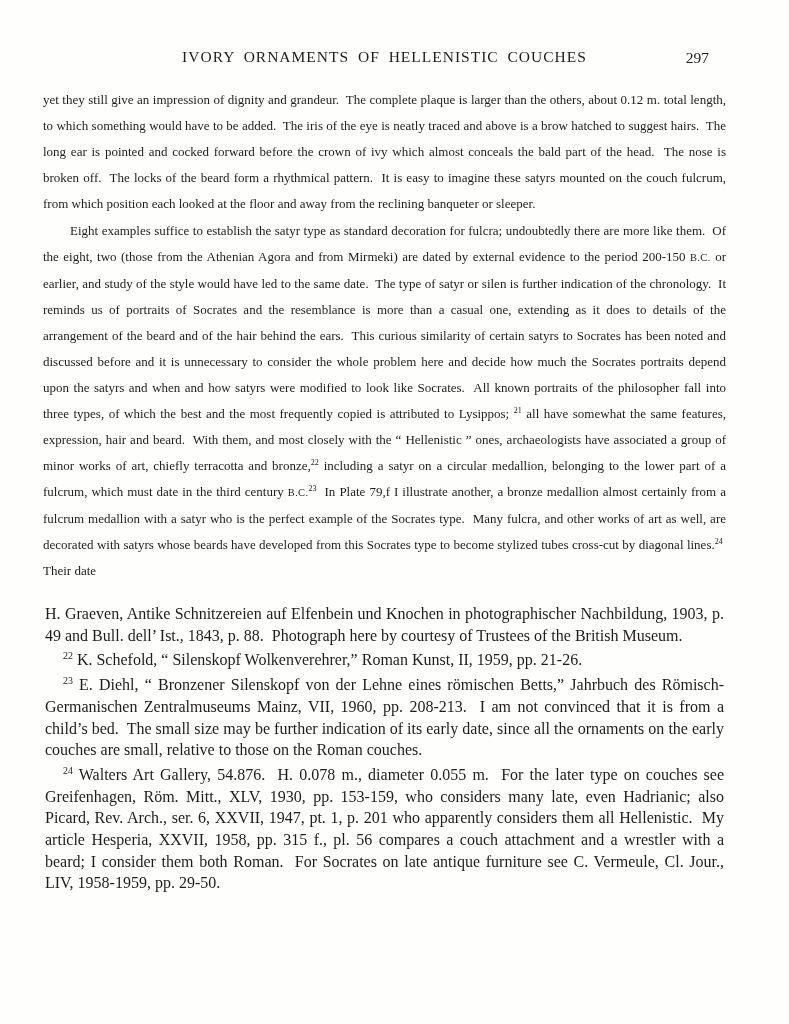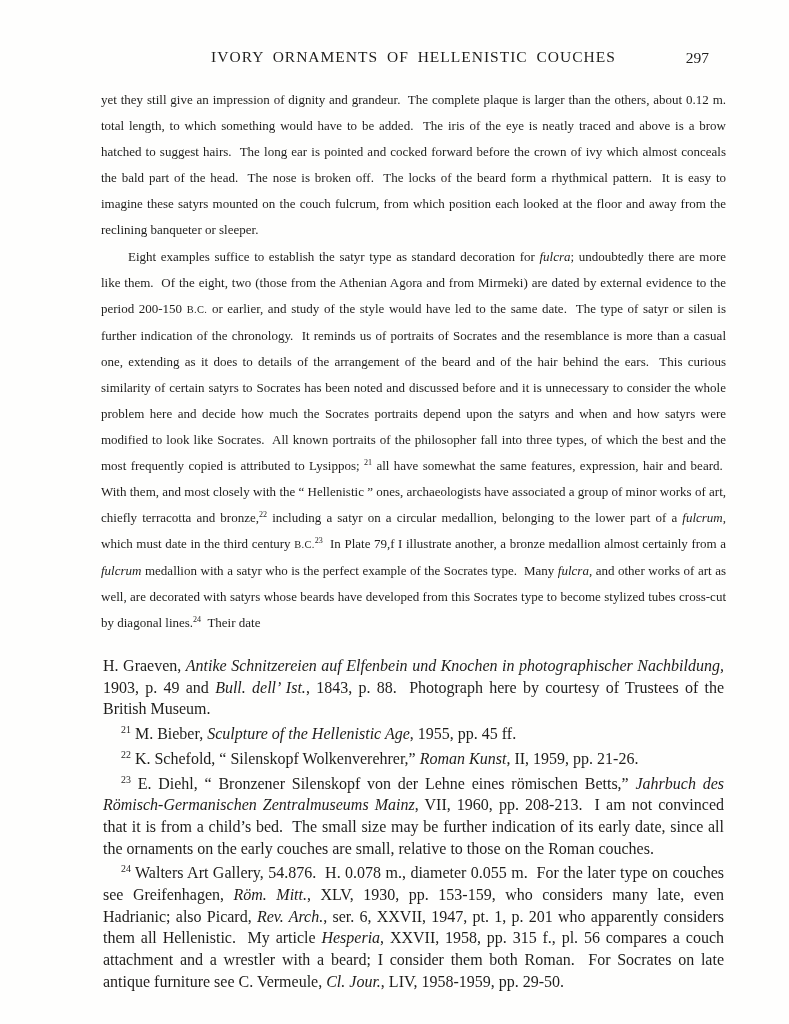--- a/index.html
+++ b/index.html
@@ -4,21 +4,21 @@
 <style>
   html, body { margin: 0; padding: 0; background: #ffffff; }
   .page {
     position: relative;
     width: 789px;
     height: 1024px;
     box-sizing: border-box;
     background: #fefefd;
     color: #1e1d1b;
     font-family: "Liberation Serif", serif;
-    padding: 48px 62px 0 100px;
+    padding: 48px 62px 0 42px;
     overflow: hidden;
   }
   .page-header {
     position: relative;
     text-align: center;
     font-size: 15.5px;
     letter-spacing: 1px;
     word-spacing: 4px;
     margin-bottom: 21px;
     white-space: nowrap;
@@ -41,21 +41,21 @@
   .footnotes {
     margin-top: 19px;
   }
   .footnotes p {
     margin: 3px;
     font-size: 16px;
     line-height: 21.7px;
     text-align: justify;
   }
   .footnotes p.indent { text-indent: 18px; }
-  .i  { font-style: italic; }
+  .i  { }
   .sc { font-size: 0.8em; letter-spacing: 0.4px; }
   .sup, sup.marker {
     font-size: 0.62em;
     vertical-align: super;
     line-height: 0;
   }
 </style>
 </head>
 <body>
 
@@ -63,18 +63,17 @@
   <header class="page-header">
     <span>IVORY ORNAMENTS OF HELLENISTIC COUCHES</span>
     <span class="page-number">297</span>
   </header>
   <main class="body-text" id="body-container">
       <p><span>yet they still give an impression of dignity and grandeur.&nbsp; The complete plaque is larger than the others, about 0.12 m. total length, to which something would have to be added.&nbsp; The iris of the eye is neatly traced and above is a brow hatched to suggest hairs.&nbsp; The long ear is pointed and cocked forward before the crown of ivy which almost conceals the bald part of the head.&nbsp; The nose is broken off.&nbsp; The locks of the beard form a rhythmical pattern.&nbsp; It is easy to imagine these satyrs mounted on the couch fulcrum, from which position each looked at the floor and away from the reclining banqueter or sleeper.</span></p>
       <p class="indent"><span>Eight examples suffice to establish the satyr type as standard decoration for </span><span class="i">fulcra</span><span>; undoubtedly there are more like them.&nbsp; Of the eight, two (those from the Athenian Agora and from Mirmeki) are dated by external evidence to the period 200-150 </span><span class="sc">B.C.</span><span> or earlier, and study of the style would have led to the same date.&nbsp; The type of satyr or silen is further indication of the chronology.&nbsp; It reminds us of portraits of Socrates and the resemblance is more than a casual one, extending as it does to details of the arrangement of the beard and of the hair behind the ears.&nbsp; This curious similarity of certain satyrs to Socrates has been noted and discussed before and it is unnecessary to consider the whole problem here and decide how much the Socrates portraits depend upon the satyrs and when and how satyrs were modified to look like Socrates.&nbsp; All known portraits of the philosopher fall into three types, of which the best and the most frequently copied is attributed to Lysippos; </span><span class="sup">21</span><span> all have somewhat the same features, expression, hair and beard.&nbsp; With them, and most closely with the “ Hellenistic ” ones, archaeologists have associated a group of minor works of art, chiefly terracotta and bronze,</span><span class="sup">22</span><span> including a satyr on a circular medallion, belonging to the lower part of a </span><span class="i">fulcrum</span><span>, which must date in the third century </span><span class="sc">B.C.</span><span class="sup">23</span><span>&nbsp; In Plate 79,f I illustrate another, a bronze medallion almost certainly from a </span><span class="i">fulcrum</span><span> medallion with a satyr who is the perfect example of the Socrates type.&nbsp; Many </span><span class="i">fulcra</span><span>, and other works of art as well, are decorated with satyrs whose beards have developed from this Socrates type to become stylized tubes cross-cut by diagonal lines.</span><span class="sup">24</span><span>&nbsp; Their date</span></p>
     </main>
   <section class="footnotes" id="footnotes-container">
       <p><span>H. Graeven, </span><span class="i">Antike Schnitzereien auf Elfenbein und Knochen in photographischer Nachbildung,</span><span> 1903, p. 49 and </span><span class="i">Bull. dell’ Ist.</span><span>, 1843, p. 88.&nbsp; Photograph here by courtesy of Trustees of the British Museum.</span></p>
-      <p class="indent"><sup class="marker">21</sup><span> M. Bieber, </span><span class="i">Sculpture of the Hellenistic Age</span><span>, 1955, pp. 45 ff.</span></p>
       <p class="indent"><sup class="marker">22</sup><span> K. Schefold, “ Silenskopf Wolkenverehrer,” </span><span class="i">Roman Kunst</span><span>, II, 1959, pp. 21-26.</span></p>
       <p class="indent"><sup class="marker">23</sup><span> E. Diehl, “ Bronzener Silenskopf von der Lehne eines römischen Betts,” </span><span class="i">Jahrbuch des Römisch-Germanischen Zentralmuseums Mainz</span><span>, VII, 1960, pp. 208-213.&nbsp; I am not convinced that it is from a child’s bed.&nbsp; The small size may be further indication of its early date, since all the ornaments on the early couches are small, relative to those on the Roman couches.</span></p>
       <p class="indent"><sup class="marker">24</sup><span> Walters Art Gallery, 54.876.&nbsp; H. 0.078 m., diameter 0.055 m.&nbsp; For the later type on couches see Greifenhagen, </span><span class="i">Röm. Mitt.</span><span>, XLV, 1930, pp. 153-159, who considers many late, even Hadrianic; also Picard, </span><span class="i">Rev. Arch.</span><span>, ser. 6, XXVII, 1947, pt. 1, p. 201 who apparently considers them all Hellenistic.&nbsp; My article </span><span class="i">Hesperia</span><span>, XXVII, 1958, pp. 315 f., pl. 56 compares a couch attachment and a wrestler with a beard; I consider them both Roman.&nbsp; For Socrates on late antique furniture see C. Vermeule, </span><span class="i">Cl. Jour.</span><span>, LIV, 1958-1959, pp. 29-50.</span></p>
     </section>
 </div>
 
 </body></html>

